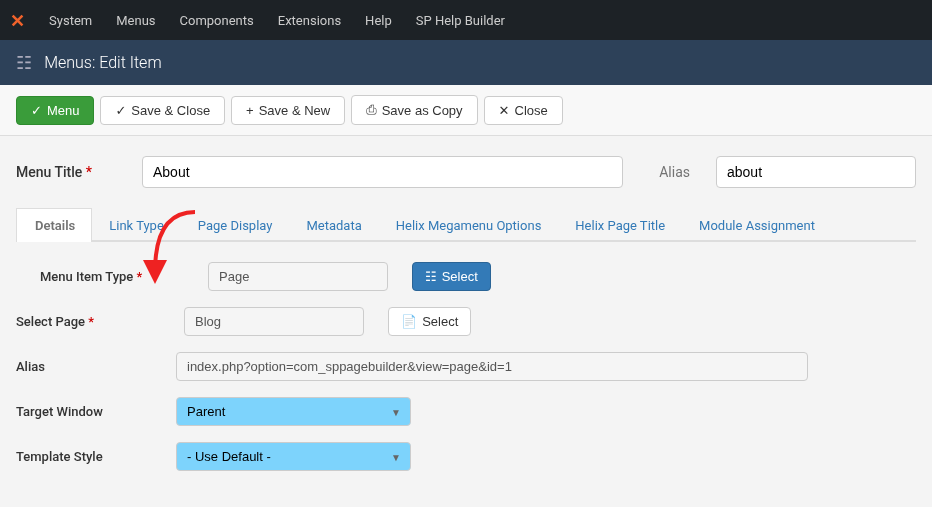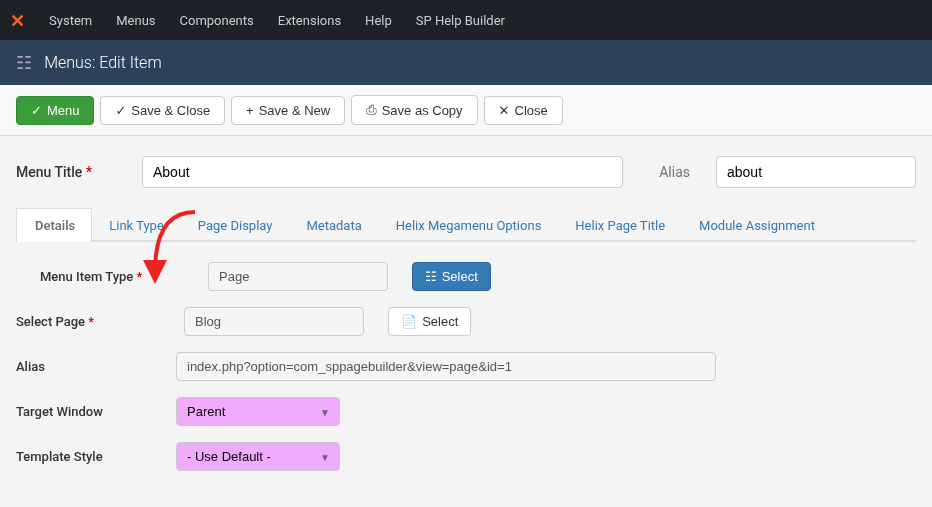--- a/index.html
+++ b/index.html
@@ -197,35 +197,35 @@
       border: 1px solid #ccc;
       padding: 6px 12px;
       border-radius: 4px;
       cursor: pointer;
       font-size: 13px;
       display: inline-flex;
       align-items: center;
       gap: 5px;
     }
     .link-field {
-      width: 540px;
+      width: 632px;
       padding: 6px 10px;
       border: 1px solid #ccc;
       border-radius: 4px;
       background: #f5f5f5;
       font-size: 13px;
       color: #555;
     }
     .select-dropdown {
       padding: 6px 10px;
       border: 1px solid #ccc;
       border-radius: 4px;
       font-size: 13px;
-      background: #f0abfc;
-      width: 164px;
+      background: #7dd3fc;
+      width: 235px;
       appearance: none;
       -webkit-appearance: none;
       cursor: pointer;
     }
     .select-wrapper {
       position: relative;
       display: inline-block;
     }
     .select-wrapper::after {
       content: '▼';

